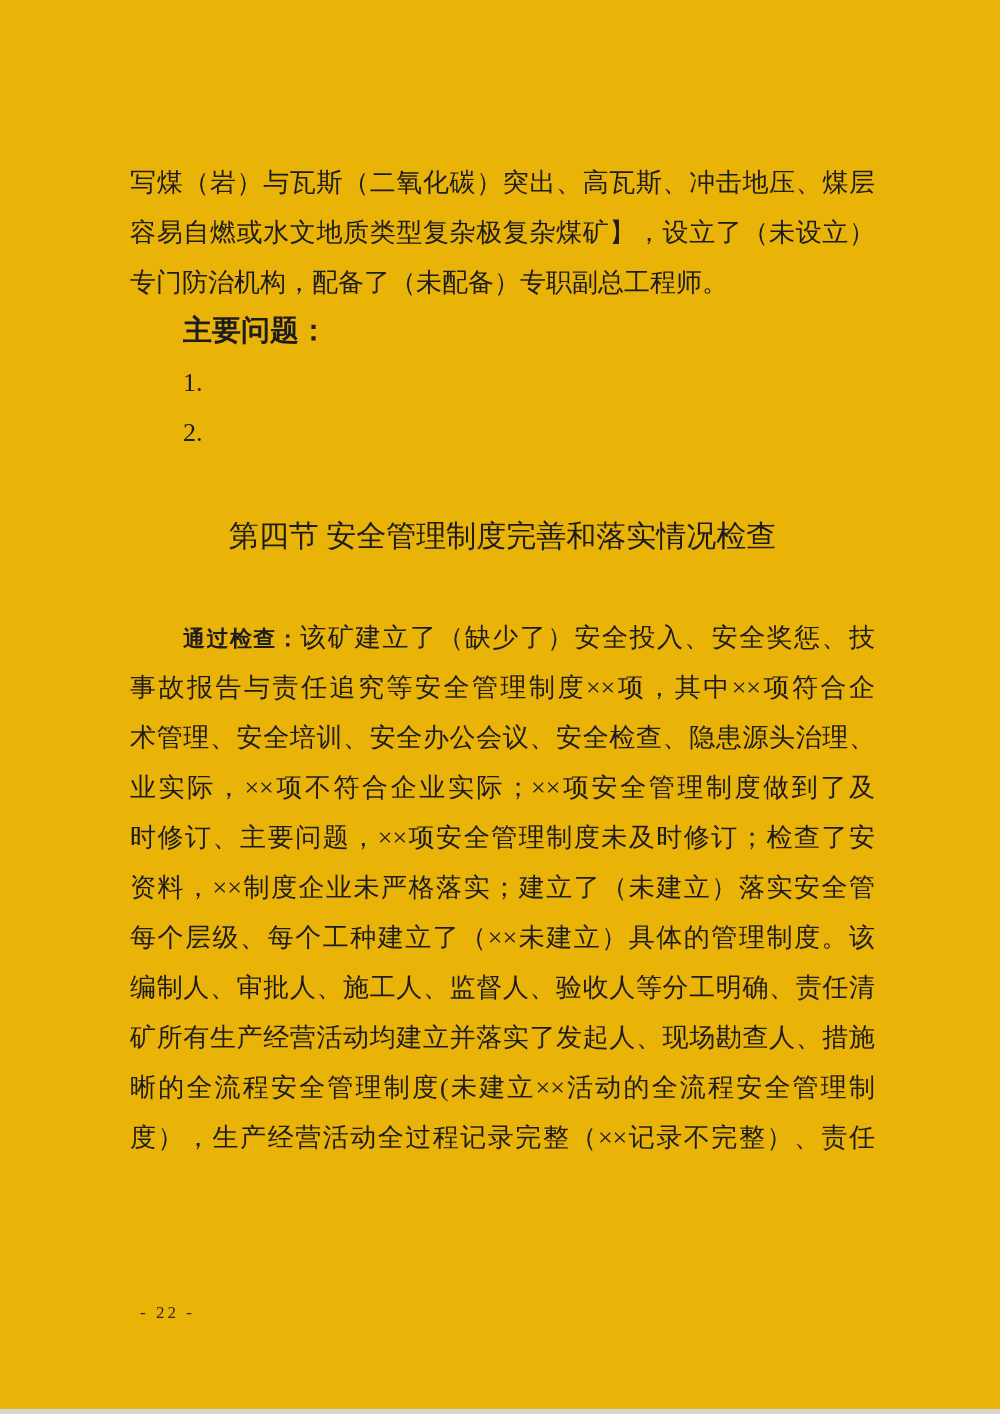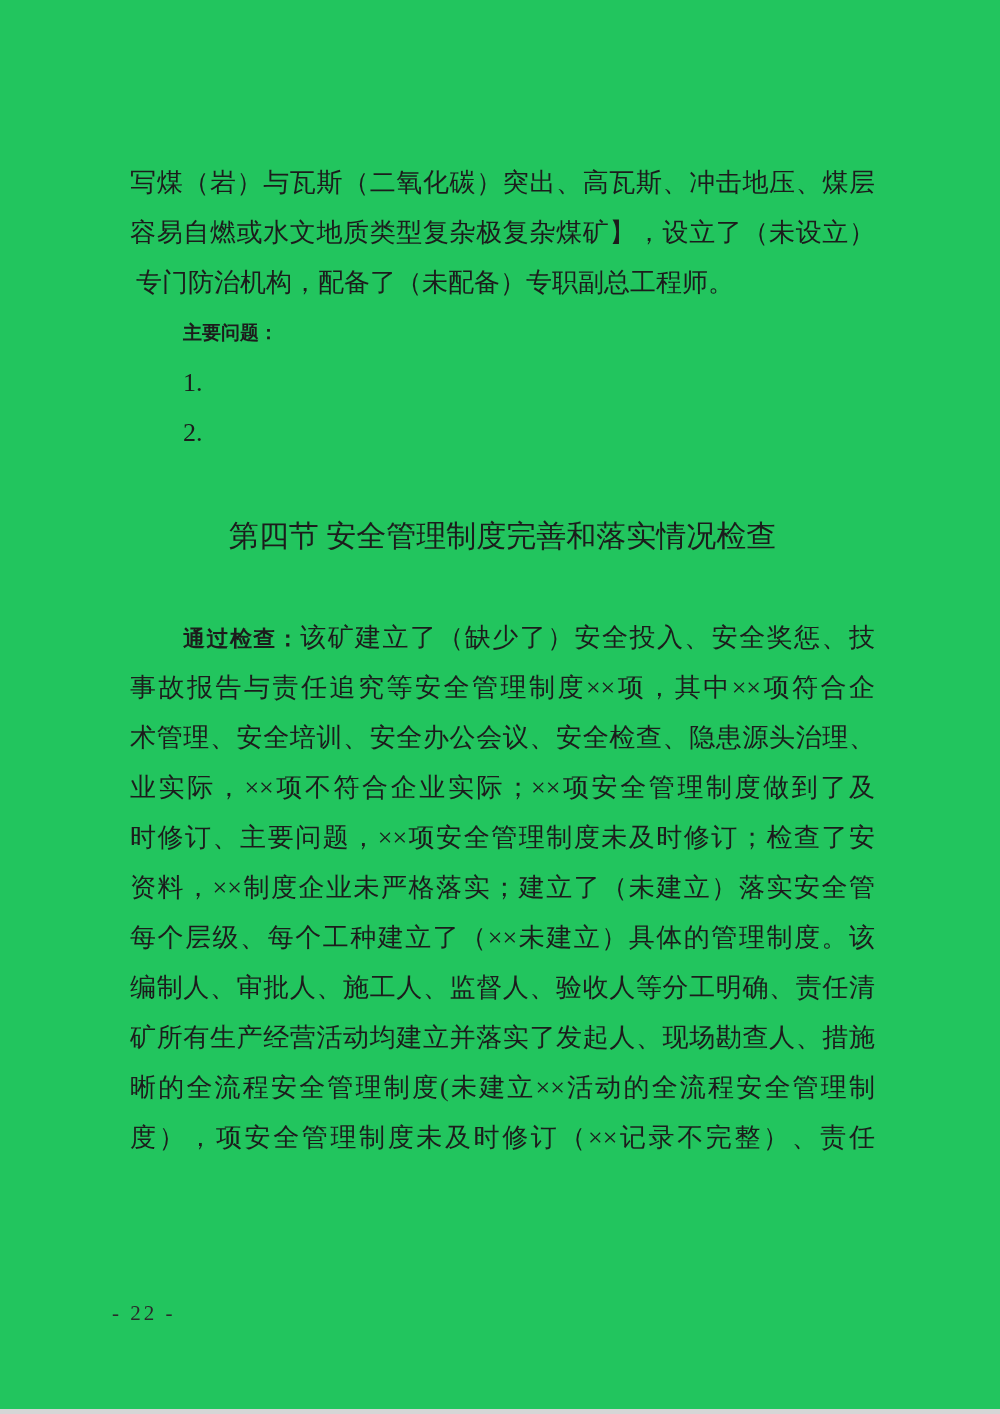--- a/index.html
+++ b/index.html
@@ -4,21 +4,21 @@
 <style>
   html, body {
     margin: 0;
     padding: 0;
     background: #ffffff;
   }
   .page {
     position: relative;
     width: 1000px;
     height: 1414px;
-    background: #22c55e;
+    background: #eab308;
     overflow: hidden;
     font-family: "Liberation Serif", "DejaVu Serif", serif;
     color: #1c1c1c;
   }
   .scan-edge {
     position: absolute;
     left: 0;
     bottom: 0;
     width: 100%;
     height: 5px;
@@ -40,21 +40,20 @@
   .line {
     display: block;
     height: 50px;
     line-height: 50px;
     font-size: 26px;
     letter-spacing: 0;
     white-space: nowrap;
   }
   .wrapline {
     white-space: normal;
-    margin-left: 6px;
   }
   .just {
     text-align: justify;
     text-align-last: justify;
     white-space: normal;
   }
   .indent2 {
     text-indent: 53px;
   }
   .para-cont { top: 158px; }
@@ -65,36 +64,36 @@
     top: 505px;
     height: 62px;
     line-height: 62px;
     font-size: 30px;
     font-weight: normal;
     text-align: center;
     font-family: "Liberation Serif", "DejaVu Serif", serif;
   }
   .para-inspect { top: 613px; }
   .sans-bold {
-    font-family: Liberation Serif, serif;
+    font-family: Liberation Mono, monospace;
     font-weight: bold;
-    font-size: 19px;
+    font-size: 29px;
   }
   .lead-bold {
     font-family: "Liberation Sans", "DejaVu Sans", sans-serif;
     font-weight: bold;
     font-size: 22px;
   }
   .footer-pg {
     position: absolute;
-    left: 112px;
+    left: 140px;
     top: 1292px;
     height: 42px;
     line-height: 42px;
-    font-size: 21px;
+    font-size: 17px;
     letter-spacing: 3px;
     color: #2a2a2a;
   }
 </style>
 </head>
 <body>
 
 <div class="page">
   <div class="body-col">
 
@@ -122,21 +121,21 @@
       <span class="line just indent2"><span class="lead-bold">通过检查：</span><span>该矿建立了（缺少了）安全投入、安全奖惩、技</span></span>
       <span class="line just">事故报告与责任追究等安全管理制度××项，其中××项符合企</span>
       <span class="line just">术管理、安全培训、安全办公会议、安全检查、隐患源头治理、</span>
       <span class="line just">业实际，××项不符合企业实际；××项安全管理制度做到了及</span>
       <span class="line just">时修订、主要问题，××项安全管理制度未及时修订；检查了安</span>
       <span class="line just">资料，××制度企业未严格落实；建立了（未建立）落实安全管</span>
       <span class="line just">每个层级、每个工种建立了（××未建立）具体的管理制度。该</span>
       <span class="line just">编制人、审批人、施工人、监督人、验收人等分工明确、责任清</span>
       <span class="line just">矿所有生产经营活动均建立并落实了发起人、现场勘查人、措施</span>
       <span class="line just">晰的全流程安全管理制度(未建立××活动的全流程安全管理制</span>
-      <span class="line just">度），项安全管理制度未及时修订（××记录不完整）、责任</span>
+      <span class="line just">度），生产经营活动全过程记录完整（××记录不完整）、责任</span>
     </p>
 
   </div>
 
   <div class="footer-pg">- 22 -</div>
 
   <div class="scan-edge"></div>
 </div>
 
 </body></html>

